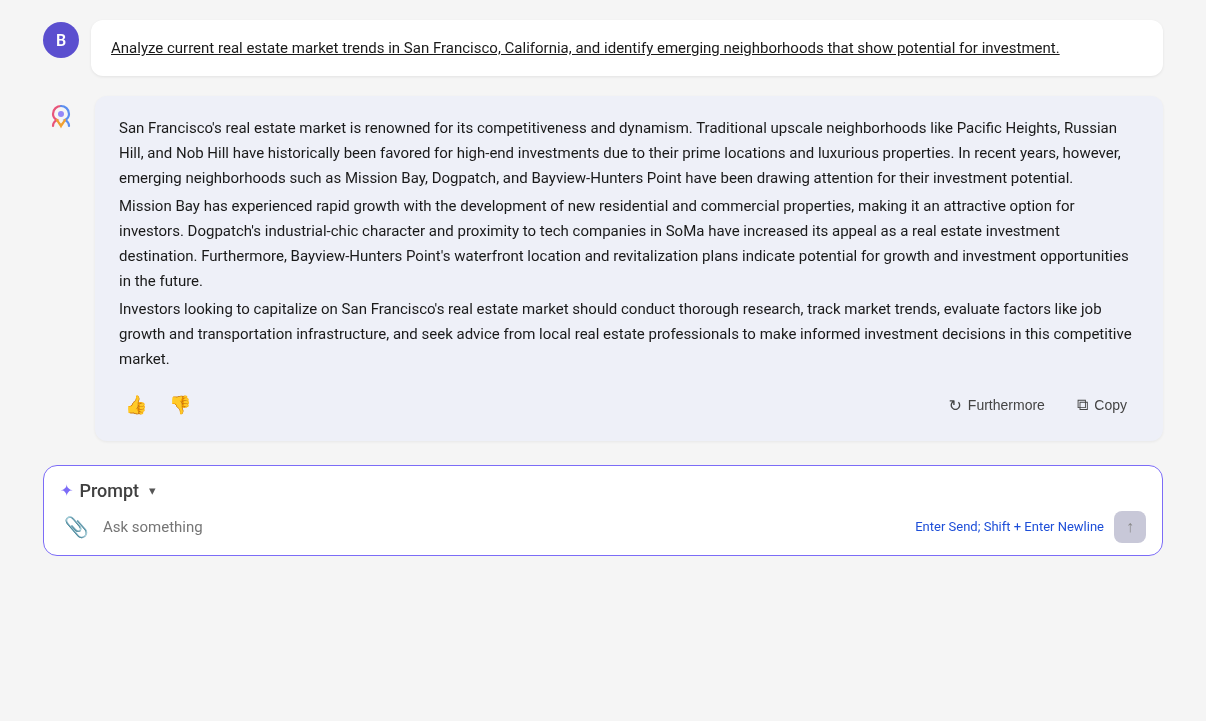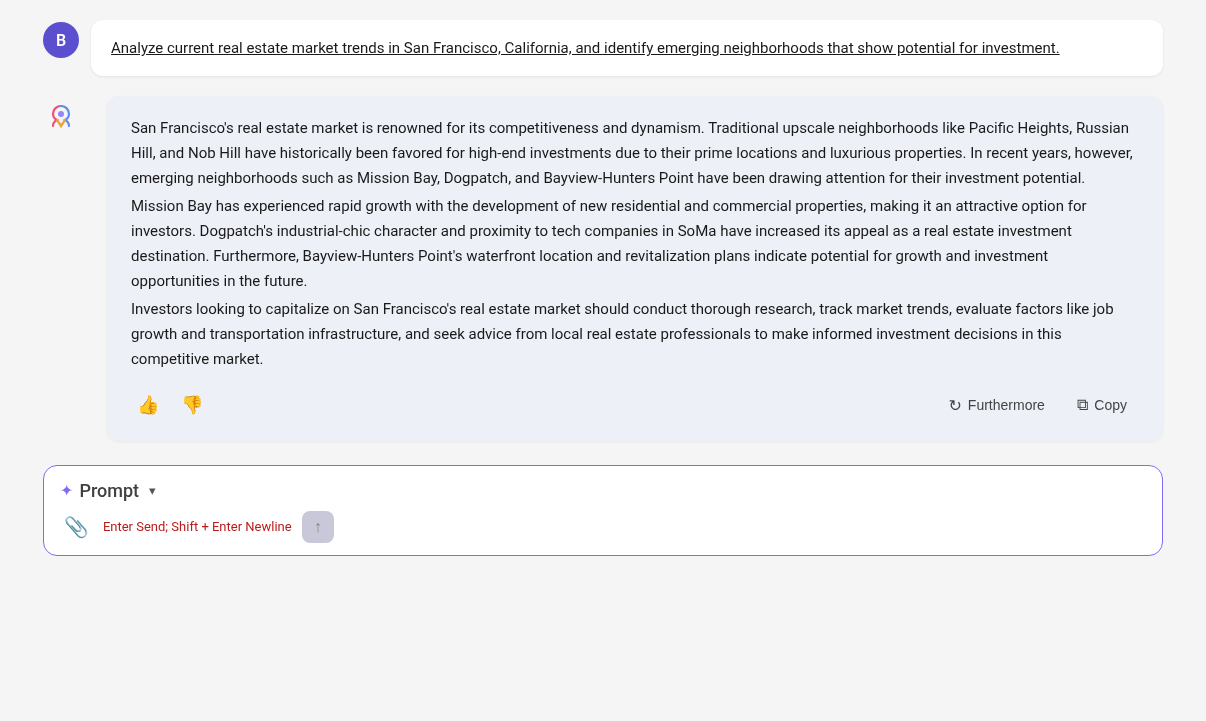--- a/index.html
+++ b/index.html
@@ -59,21 +59,21 @@
       color: #1a1a1a;
       line-height: 1.6;
       box-shadow: 0 1px 3px rgba(0,0,0,0.08);
       text-decoration: underline;
     }
 
     
     .ai-message-row {
       display: flex;
       align-items: flex-start;
-      gap: 28px;
+      gap: 16px;
     }
 
     .ai-icon {
       width: 36px;
       height: 36px;
       flex-shrink: 0;
       display: flex;
       align-items: center;
       justify-content: center;
       margin-top: 2px;
@@ -211,21 +211,21 @@
       outline: none;
       font-size: 15px;
       color: #999;
       background: transparent;
       font-family: inherit;
       resize: none;
     }
 
     .prompt-hint {
       font-size: 13px;
-      color: #b91c1c;
+      color: #1d4ed8;
       white-space: nowrap;
       flex-shrink: 0;
     }
 
     .send-btn {
       width: 32px;
       height: 32px;
       background: #c8c8d8;
       border: none;
       border-radius: 8px;
@@ -293,19 +293,20 @@
       <span class="sparkle-icon">✦</span>
       <span class="prompt-label">Prompt</span>
       <button class="prompt-dropdown">
         <span>▾</span>
       </button>
     </div>
     <div class="input-row">
       <button class="attach-btn">
         <span>📎</span>
       </button>
+      <input class="prompt-input" type="text" placeholder="Ask something" style="">
       <span class="prompt-hint">Enter Send; Shift + Enter Newline</span>
       <button class="send-btn">
         <span>↑</span>
       </button>
     </div>
   </div>
 </div>
 
 </body></html>

